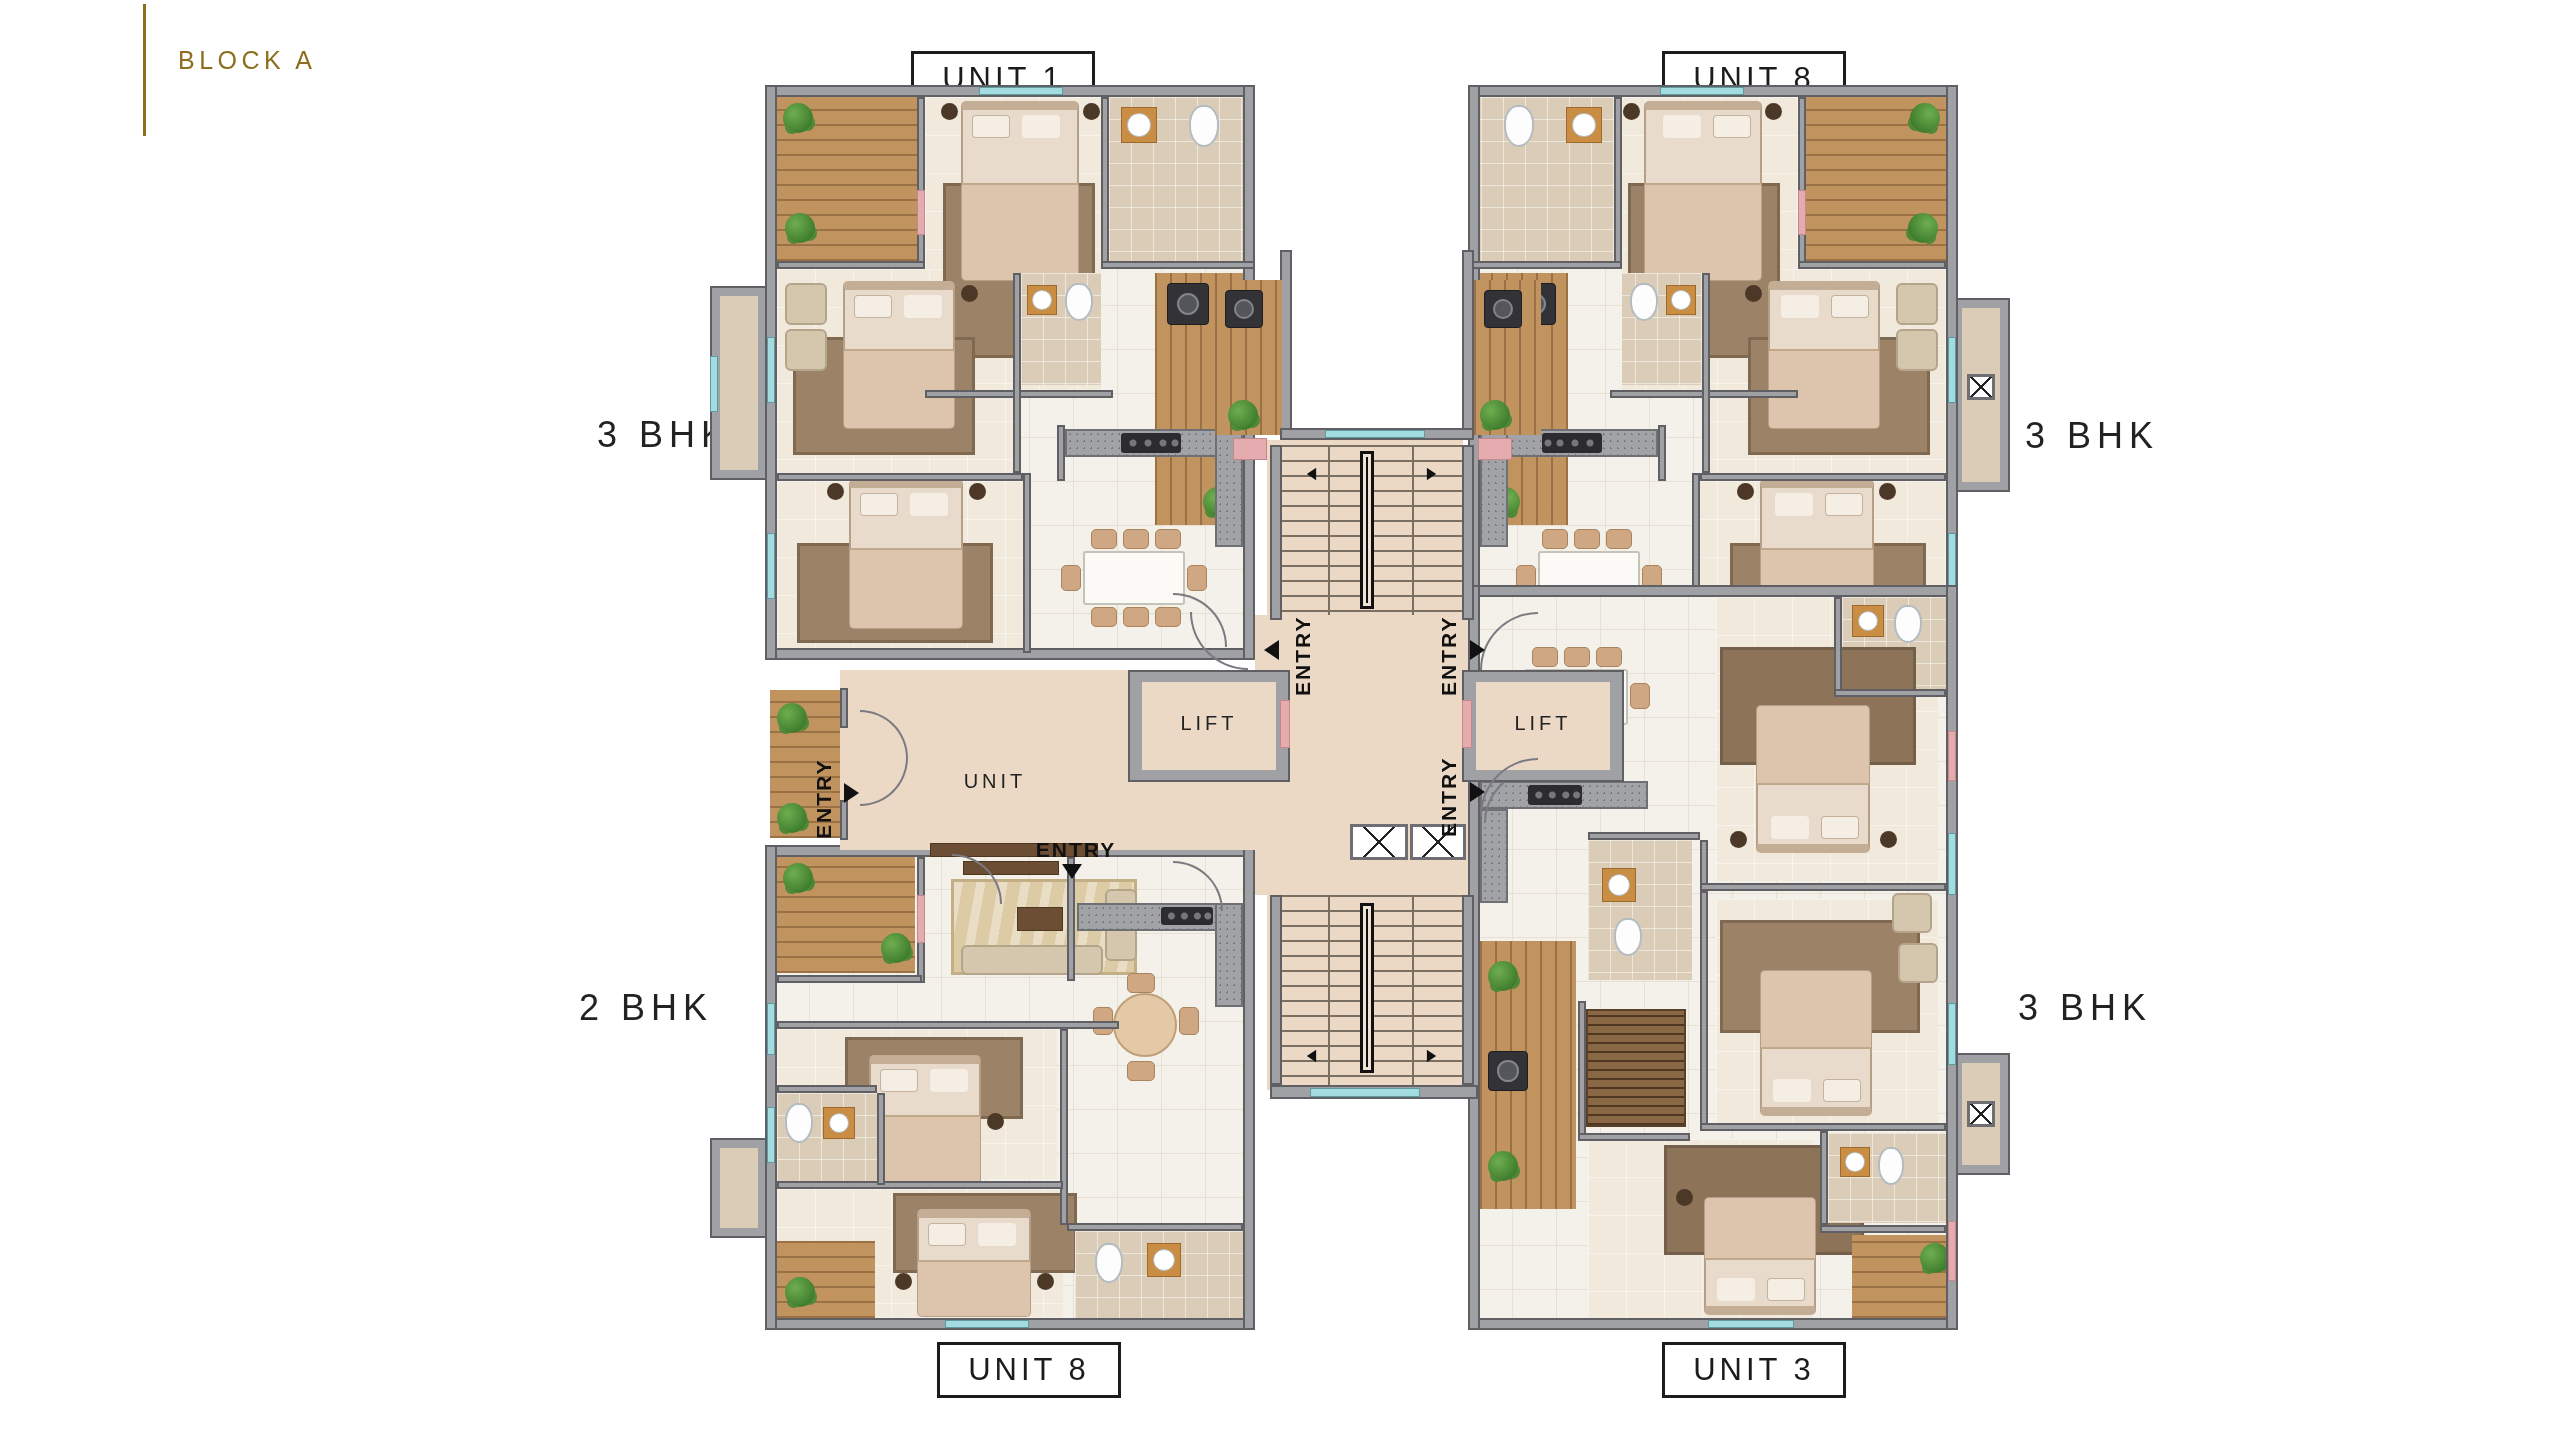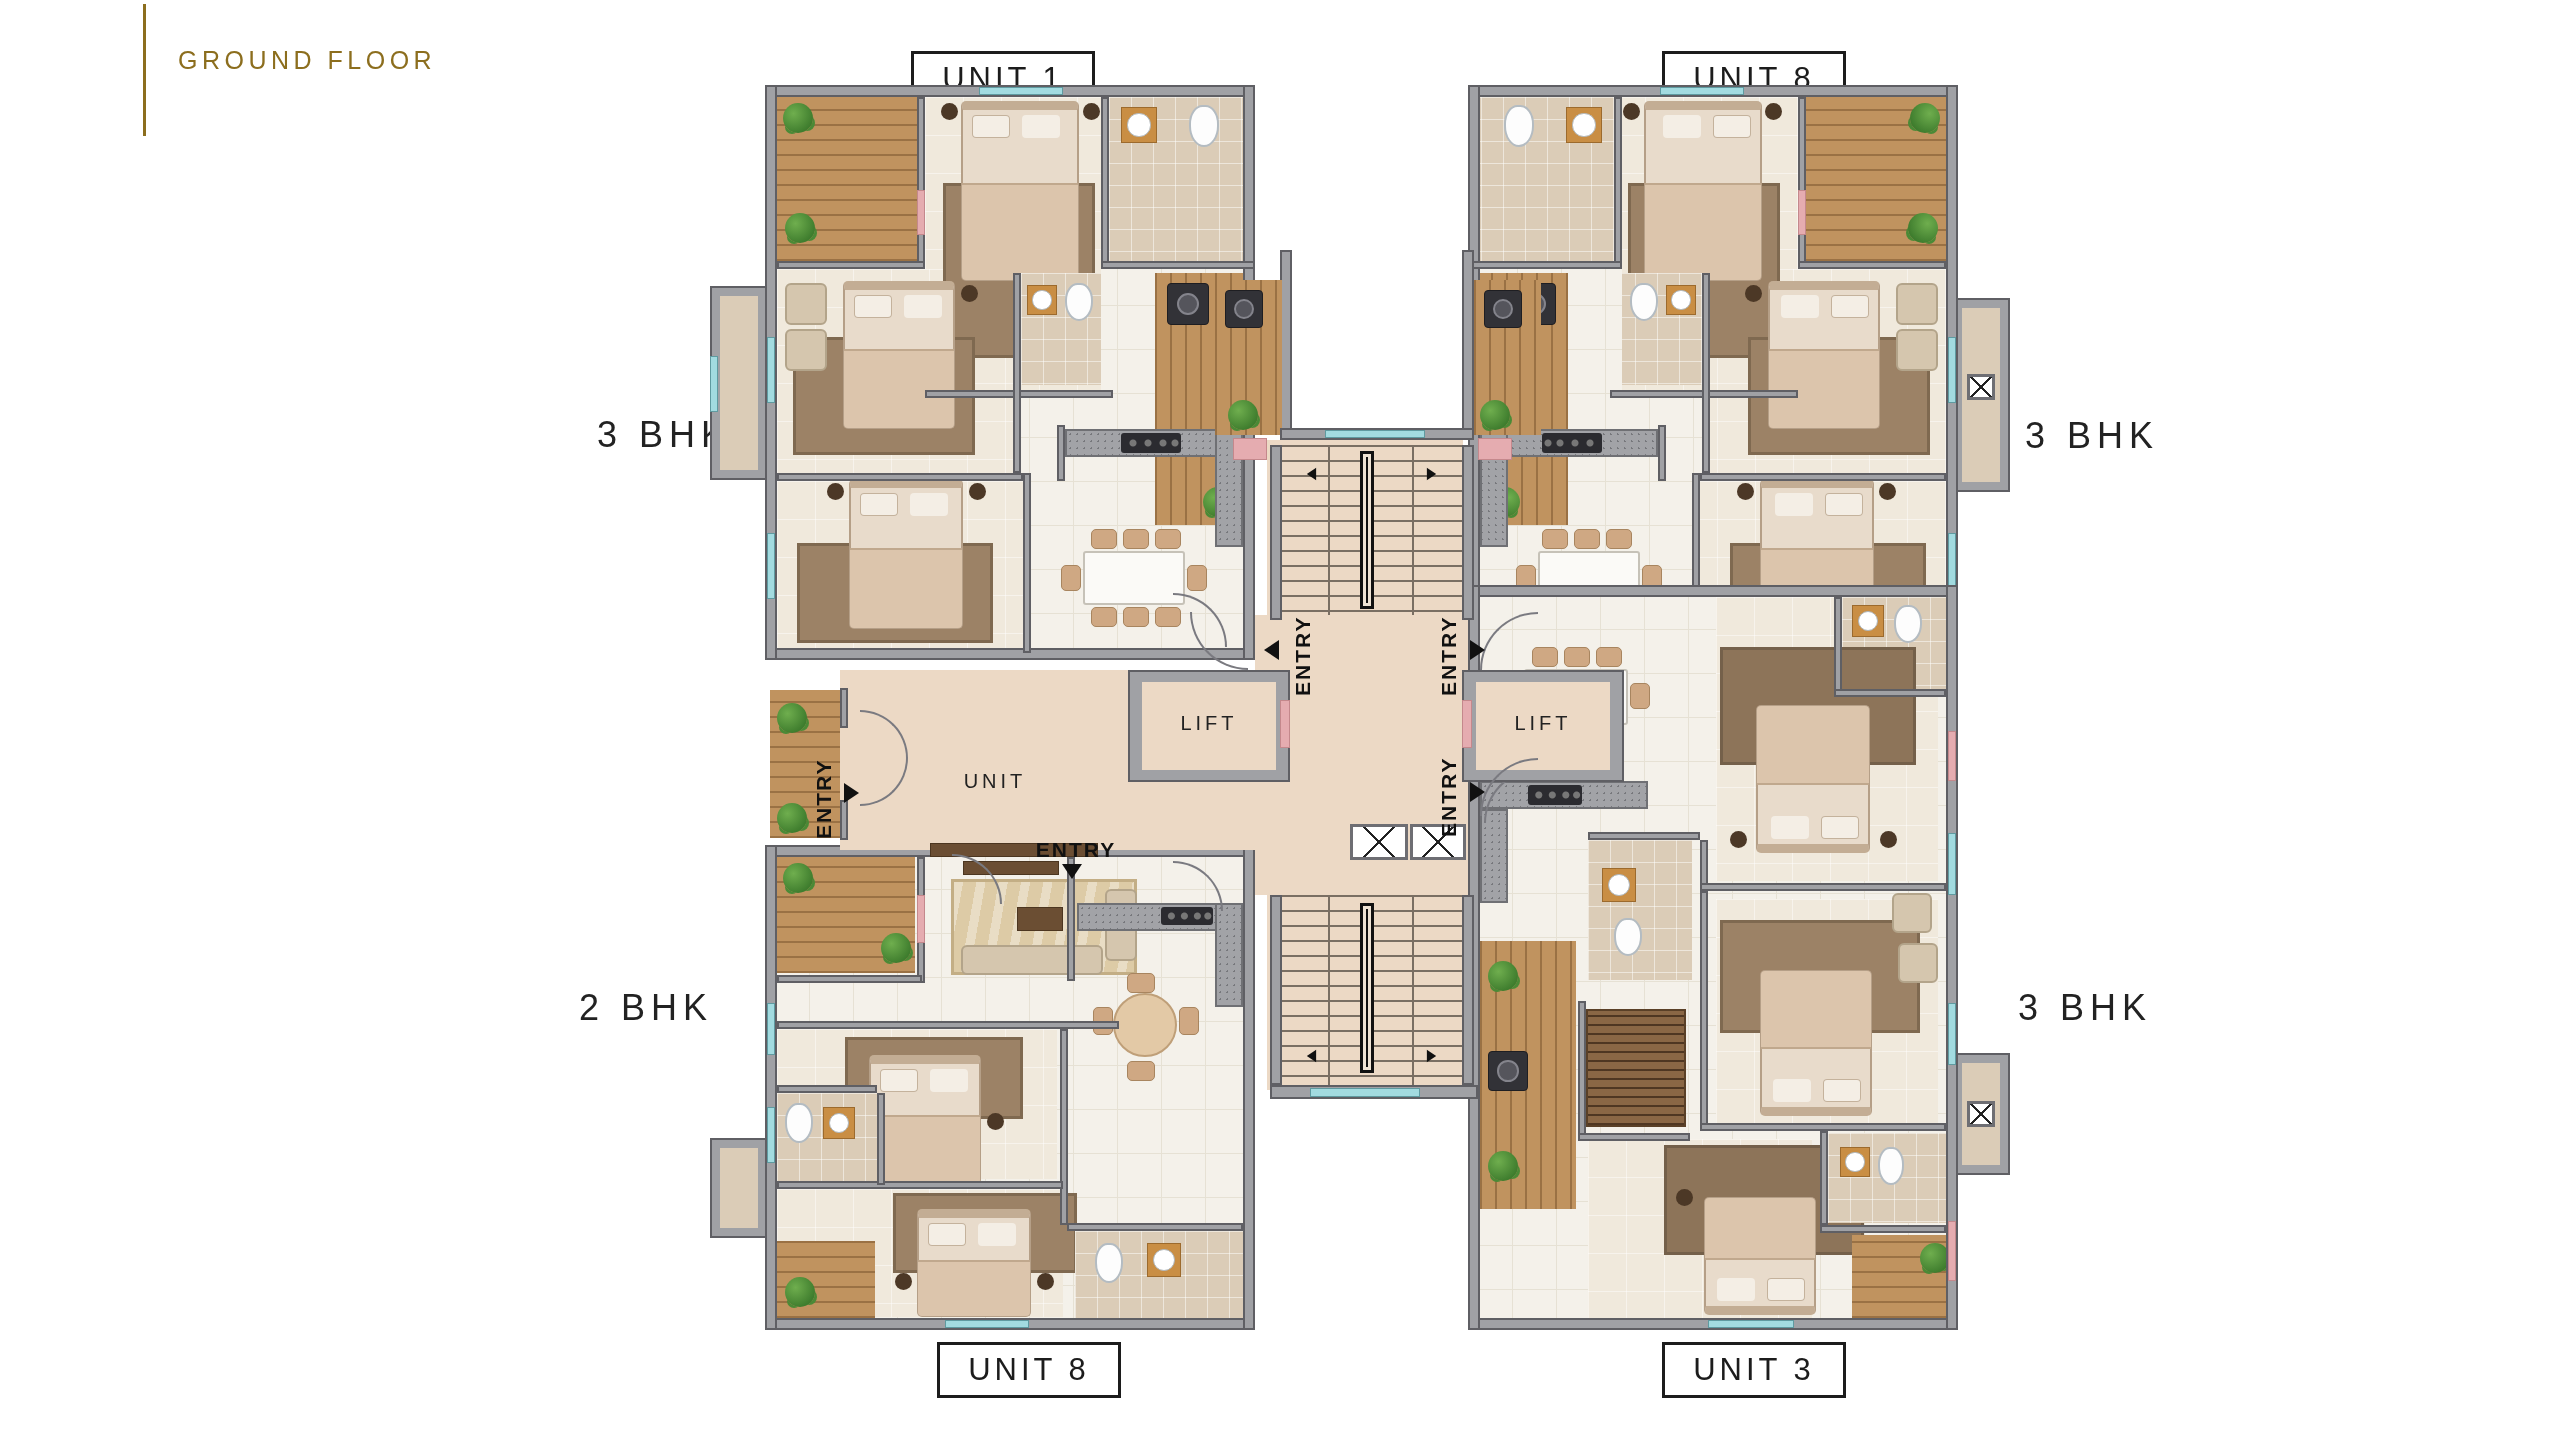--- a/index.html
+++ b/index.html
@@ -99,21 +99,21 @@
   .unit{position:absolute;}
   .bump{position:absolute;background:var(--bath);border:8px solid var(--wall);outline:2px solid var(--walledge);}
 </style>
 </head>
 <body>
 
 <div id="canvas">
 
   <div class="gold-rule"></div>
   <div class="title-block">
-    <div>GROUND FLOOR</div>
+    <div>BLOCK A</div>
   </div>
 
   <div class="unit-box" style="left:911px;top:51px;">
       <span>UNIT 1</span>
     </div>
   <div class="unit-box" style="left:1662px;top:51px;">
       <span>UNIT 8</span>
     </div>
   <div class="unit-box" style="left:1662px;top:1342px;">
       <span>UNIT 3</span>

